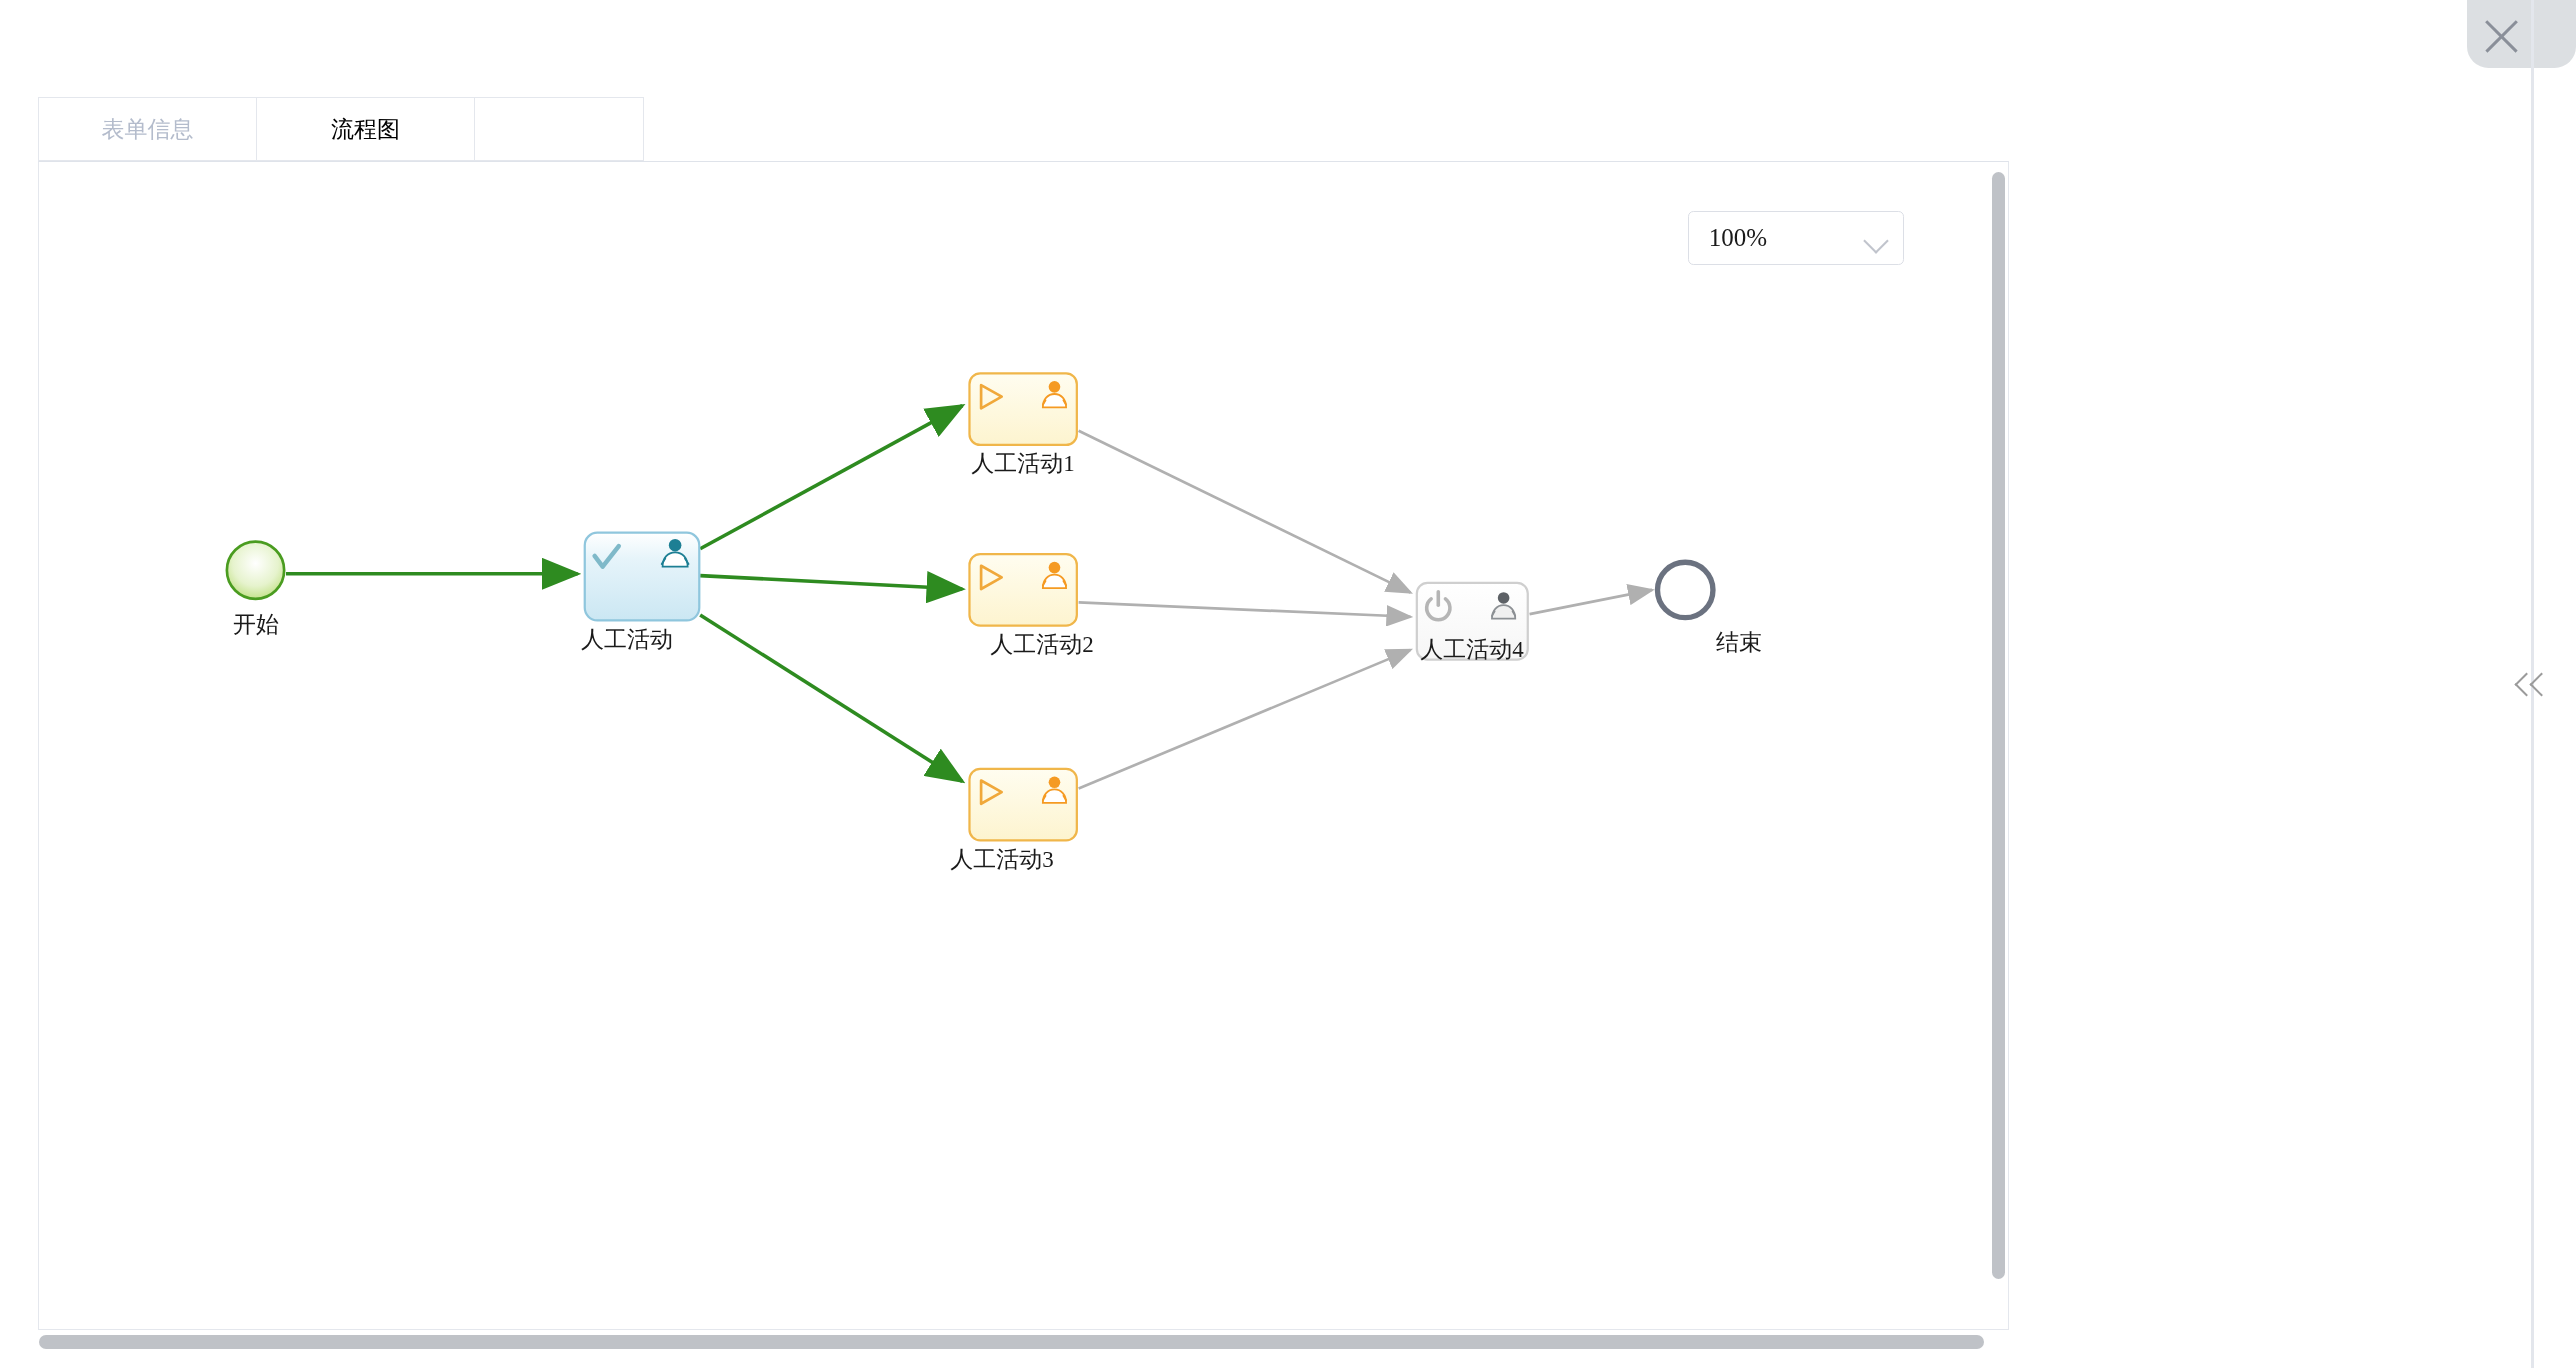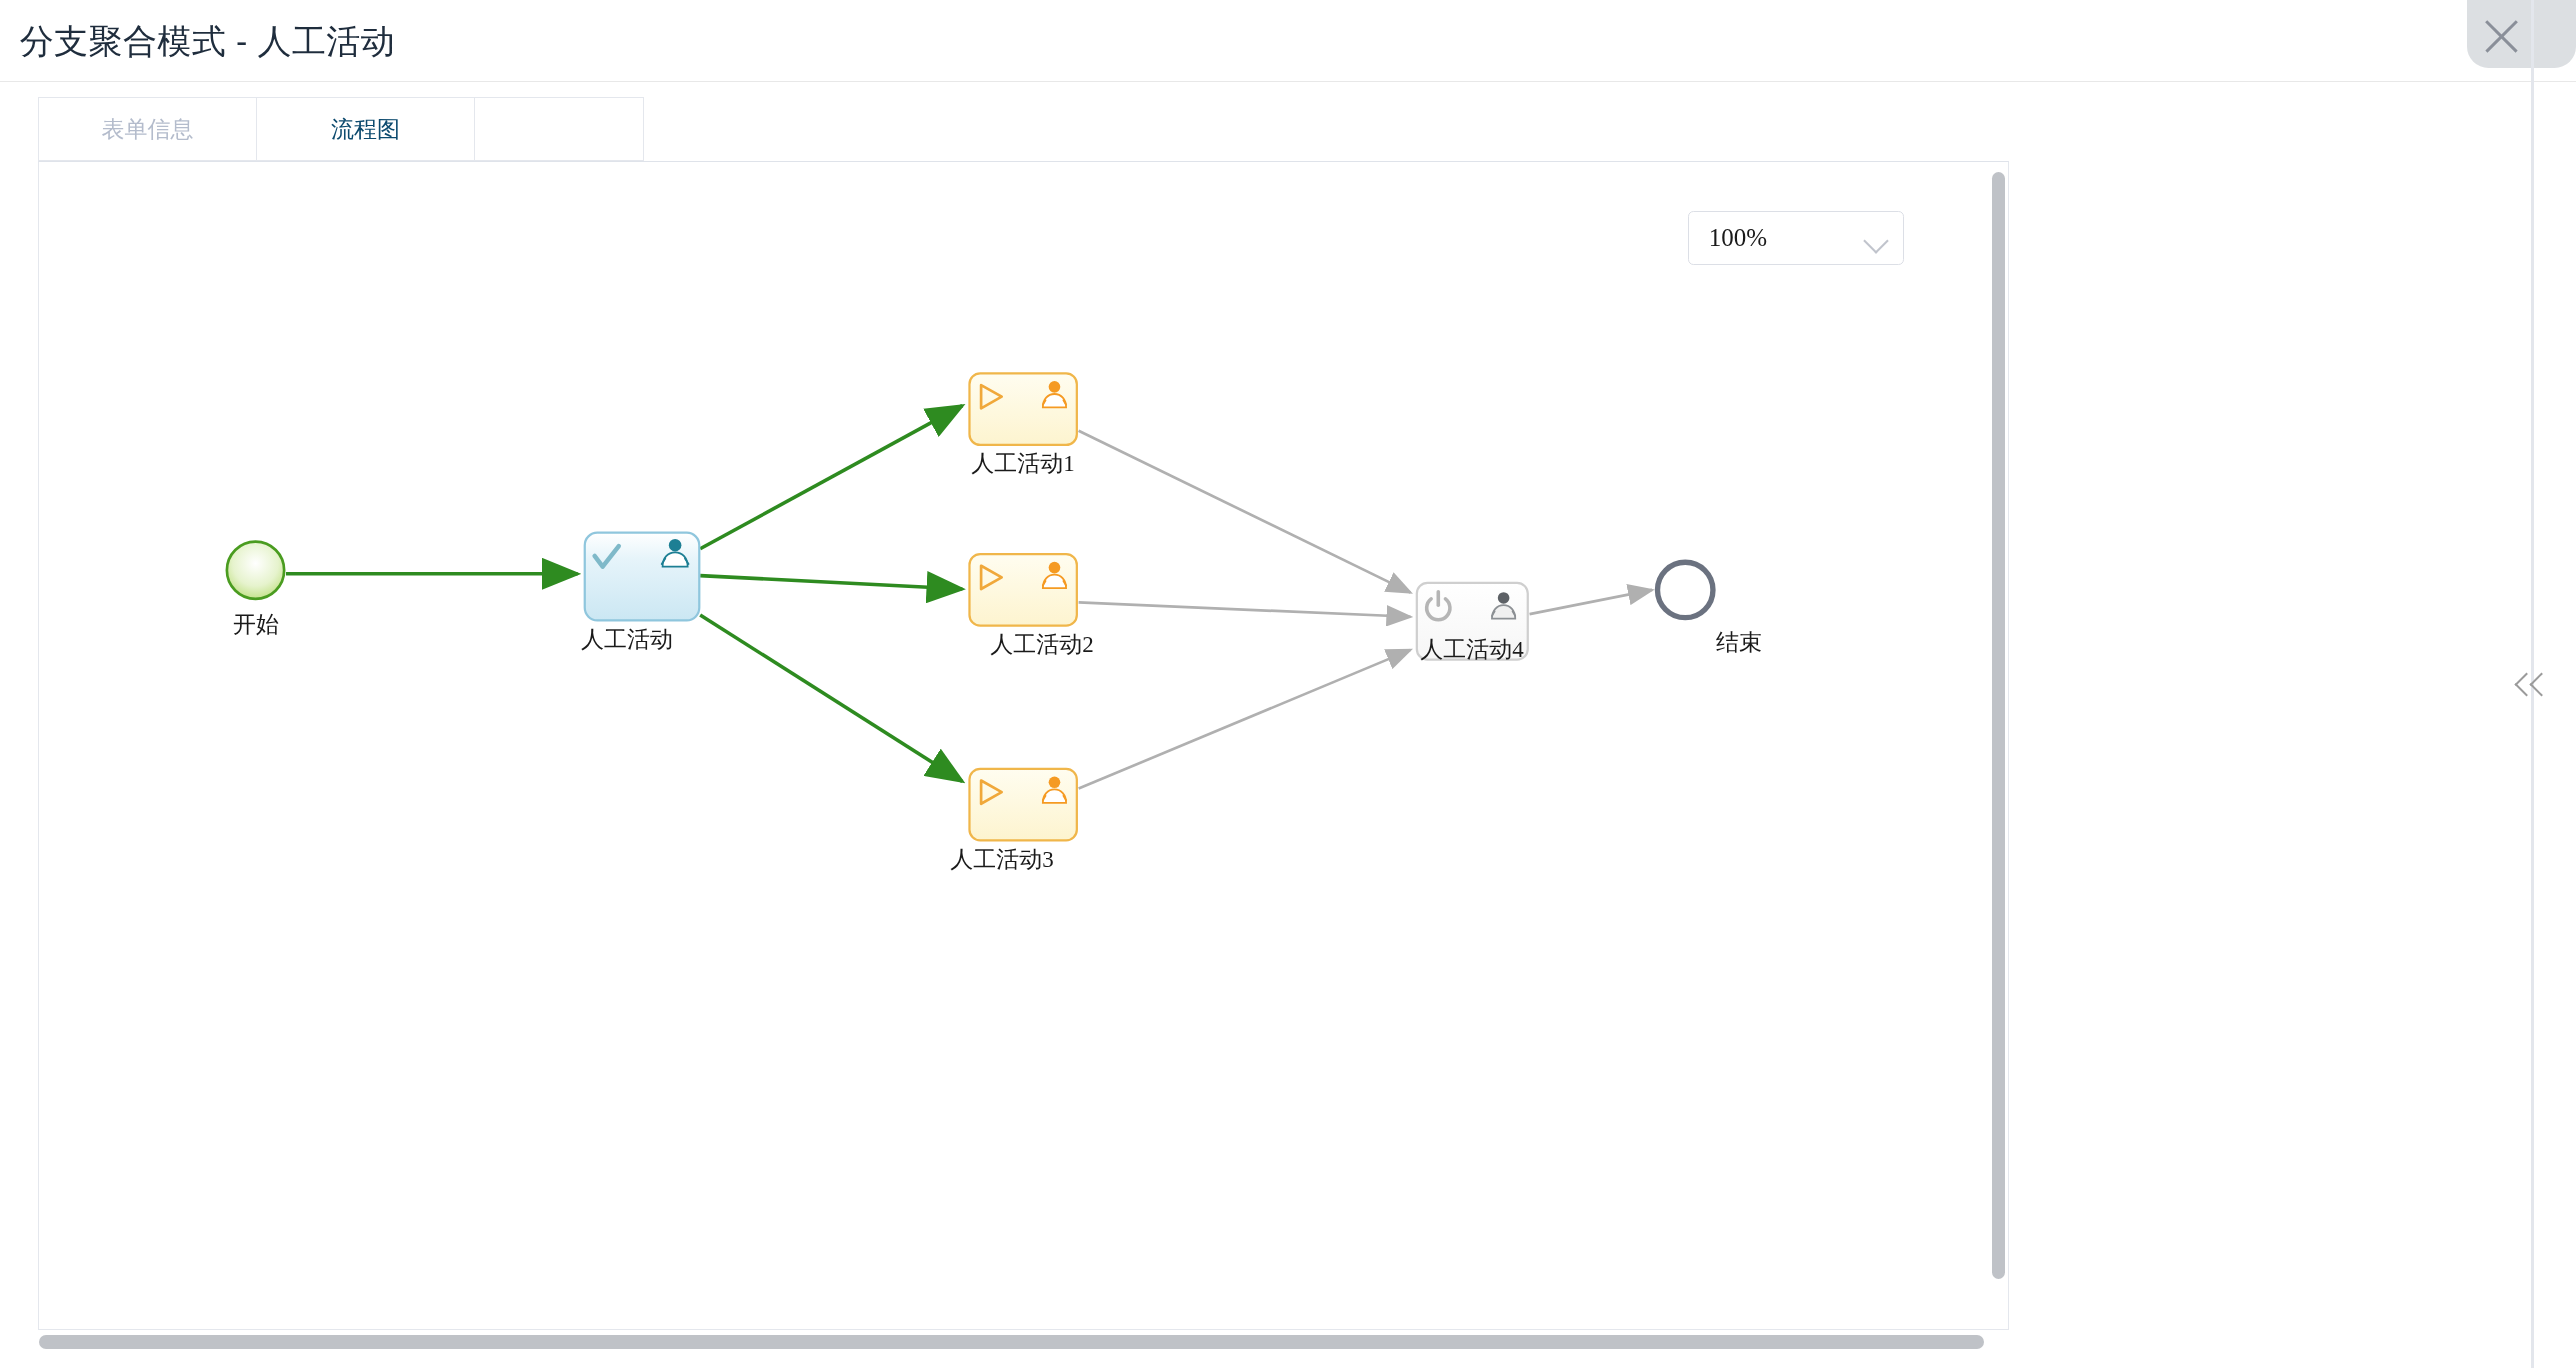--- a/index.html
+++ b/index.html
@@ -77,21 +77,21 @@
     border-right: none;
     background: #ffffff;
     display: flex;
     align-items: center;
     justify-content: center;
     font-size: 23px;
     color: #b4bccc;
     cursor: pointer;
     user-select: none;
   }
-  .tab.active { color: #0c4a6e; }
+  .tab.active { color: #000000; }
   .tab.tail { min-width: 170px; border-right: 0.9px solid #e4e7ed; cursor: default; }
 
   
   #canvas-panel {
     position: absolute;
     left: 38px; top: 161px;
     width: 1971px;
     height: 1169px;
     border: 0.9px solid #e4e7ed;
     border-top: 0.9px solid #dfe3ea;
@@ -189,23 +189,20 @@
     top: 14.3px;
   }
   .chev.c1 { left: 7.2px; }
   .chev.c2 { left: 21.5px; }
 </style>
 </head>
 <body>
 
 <div id="dialog">
 
-  <div id="header">
-    <div id="dialog-title">分支聚合模式 - 人工活动</div>
-  </div>
 
   <div id="close-btn">
     <span class="x-glyph"></span>
   </div>
 
   <div id="tabbar">
     <div class="tab">表单信息</div>
     <div class="tab active">流程图</div>
     <div class="tab tail"></div>
   </div>

